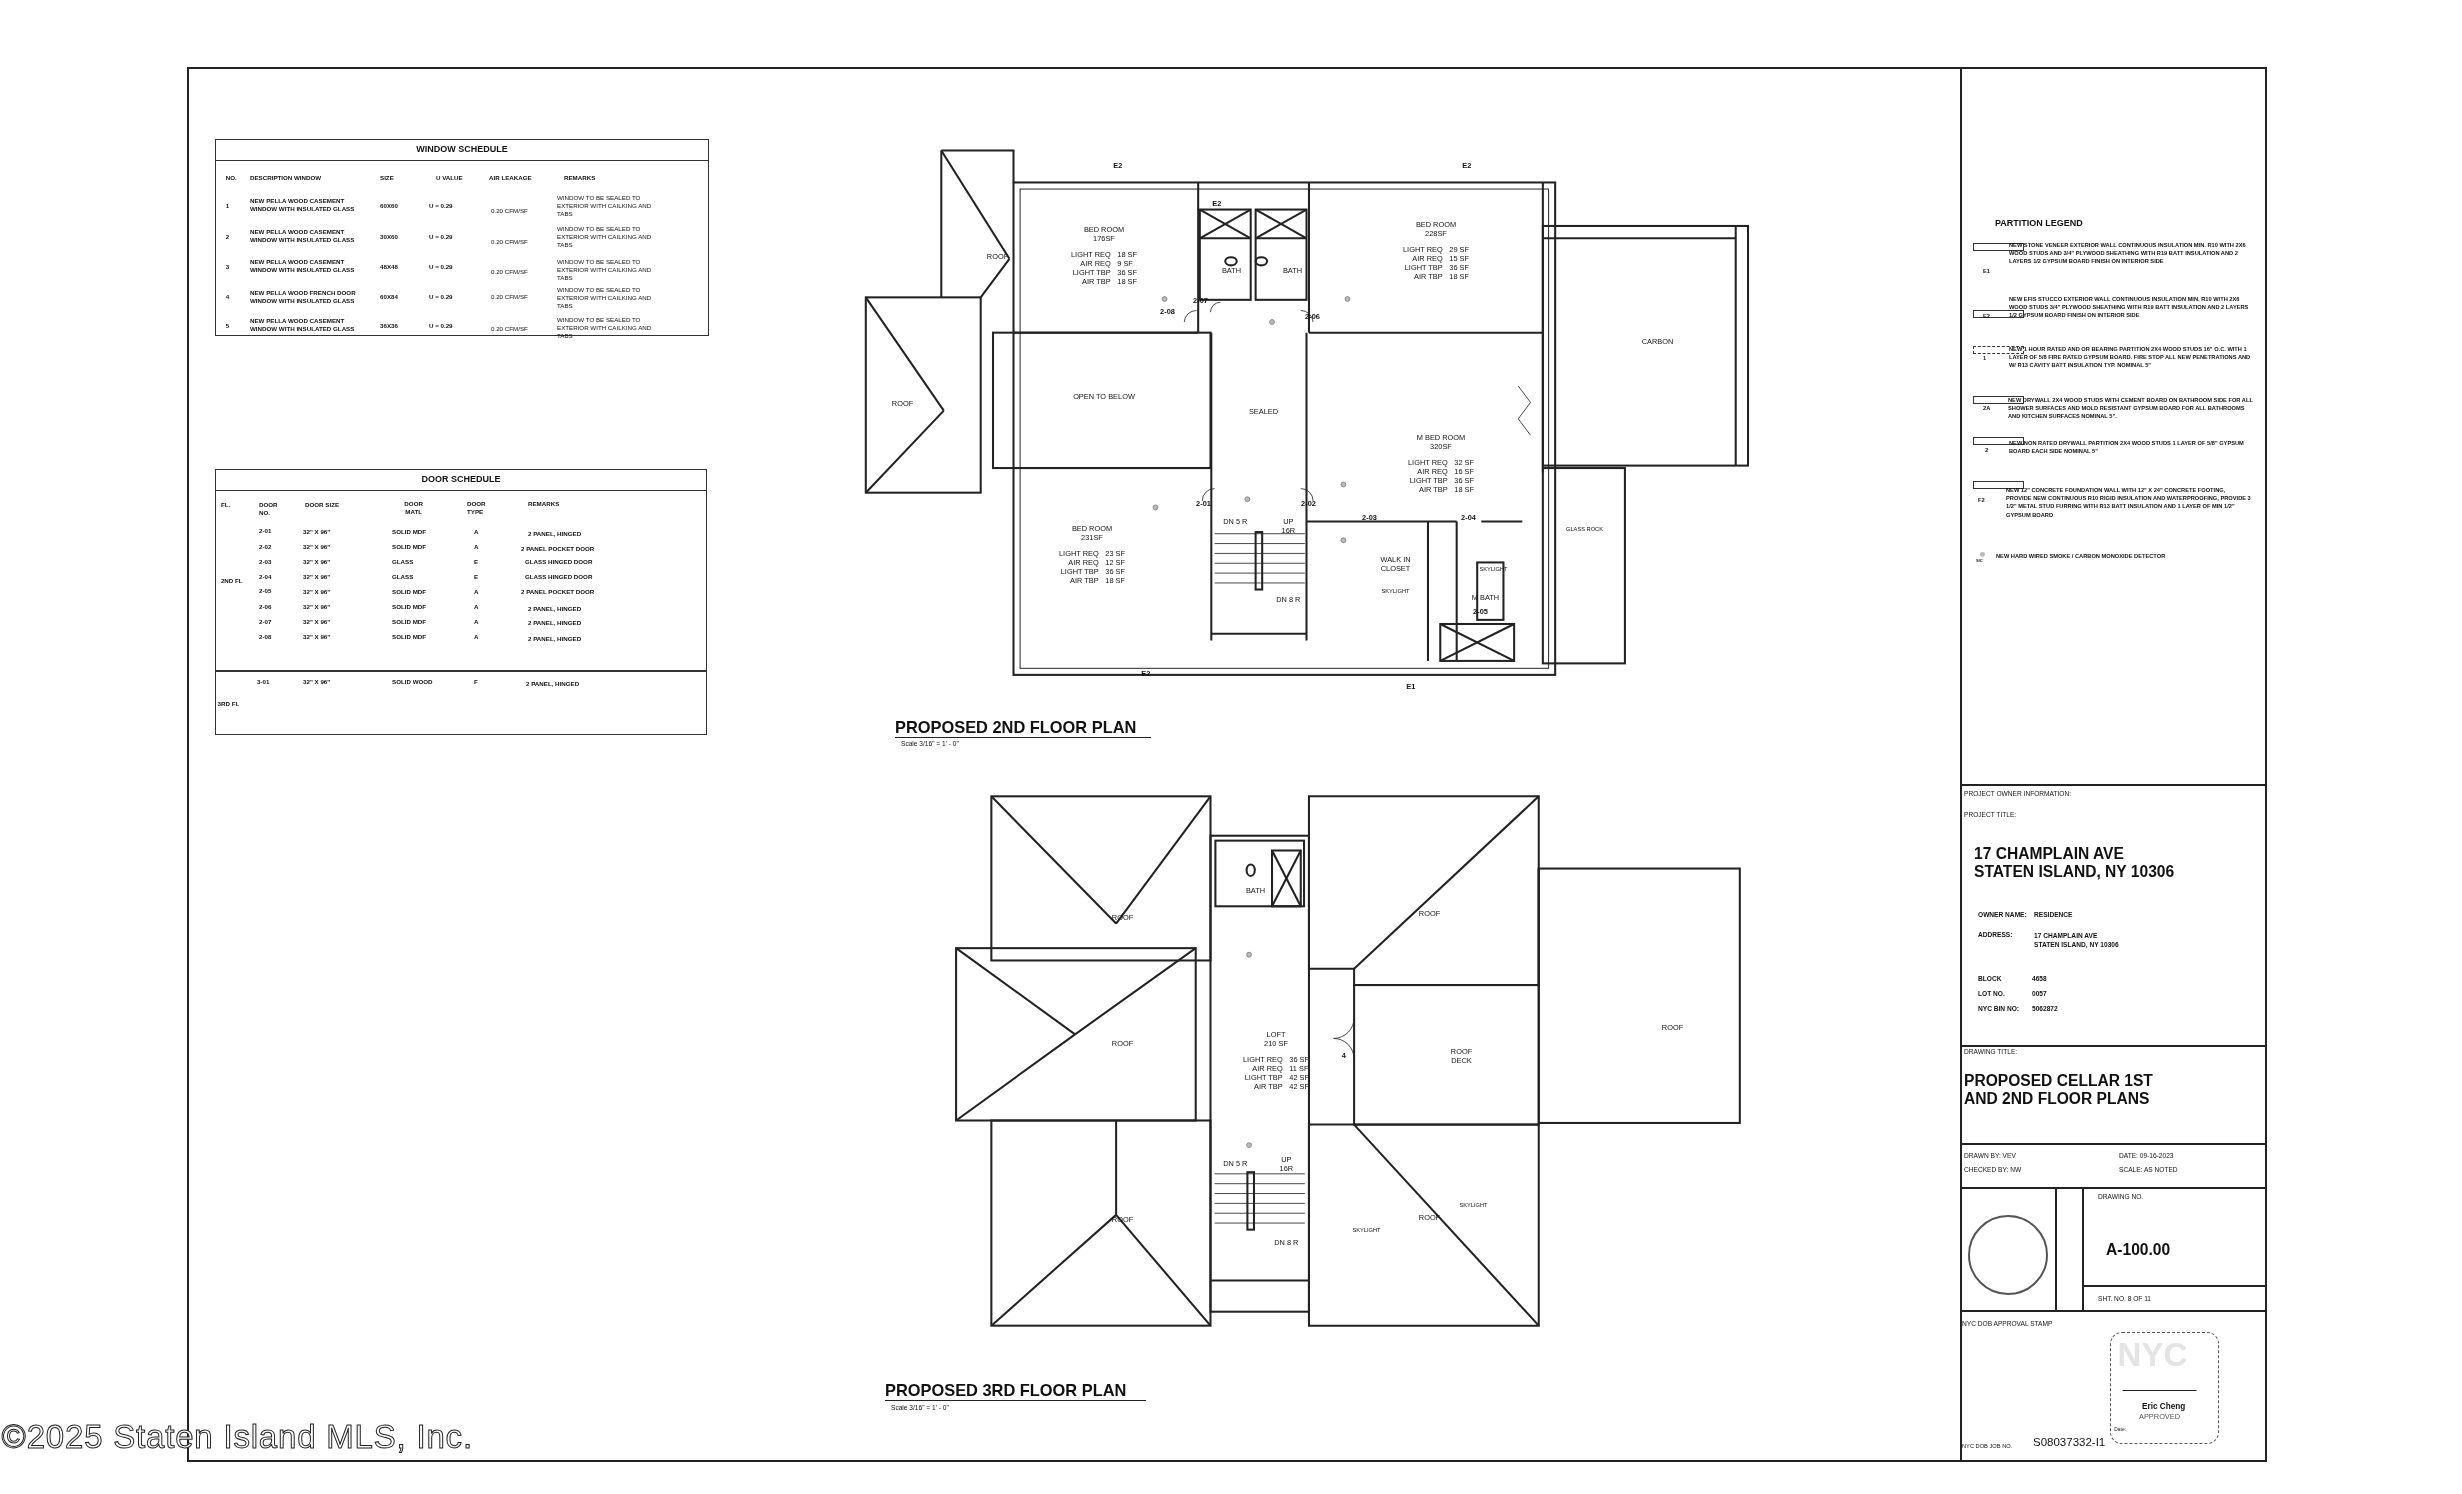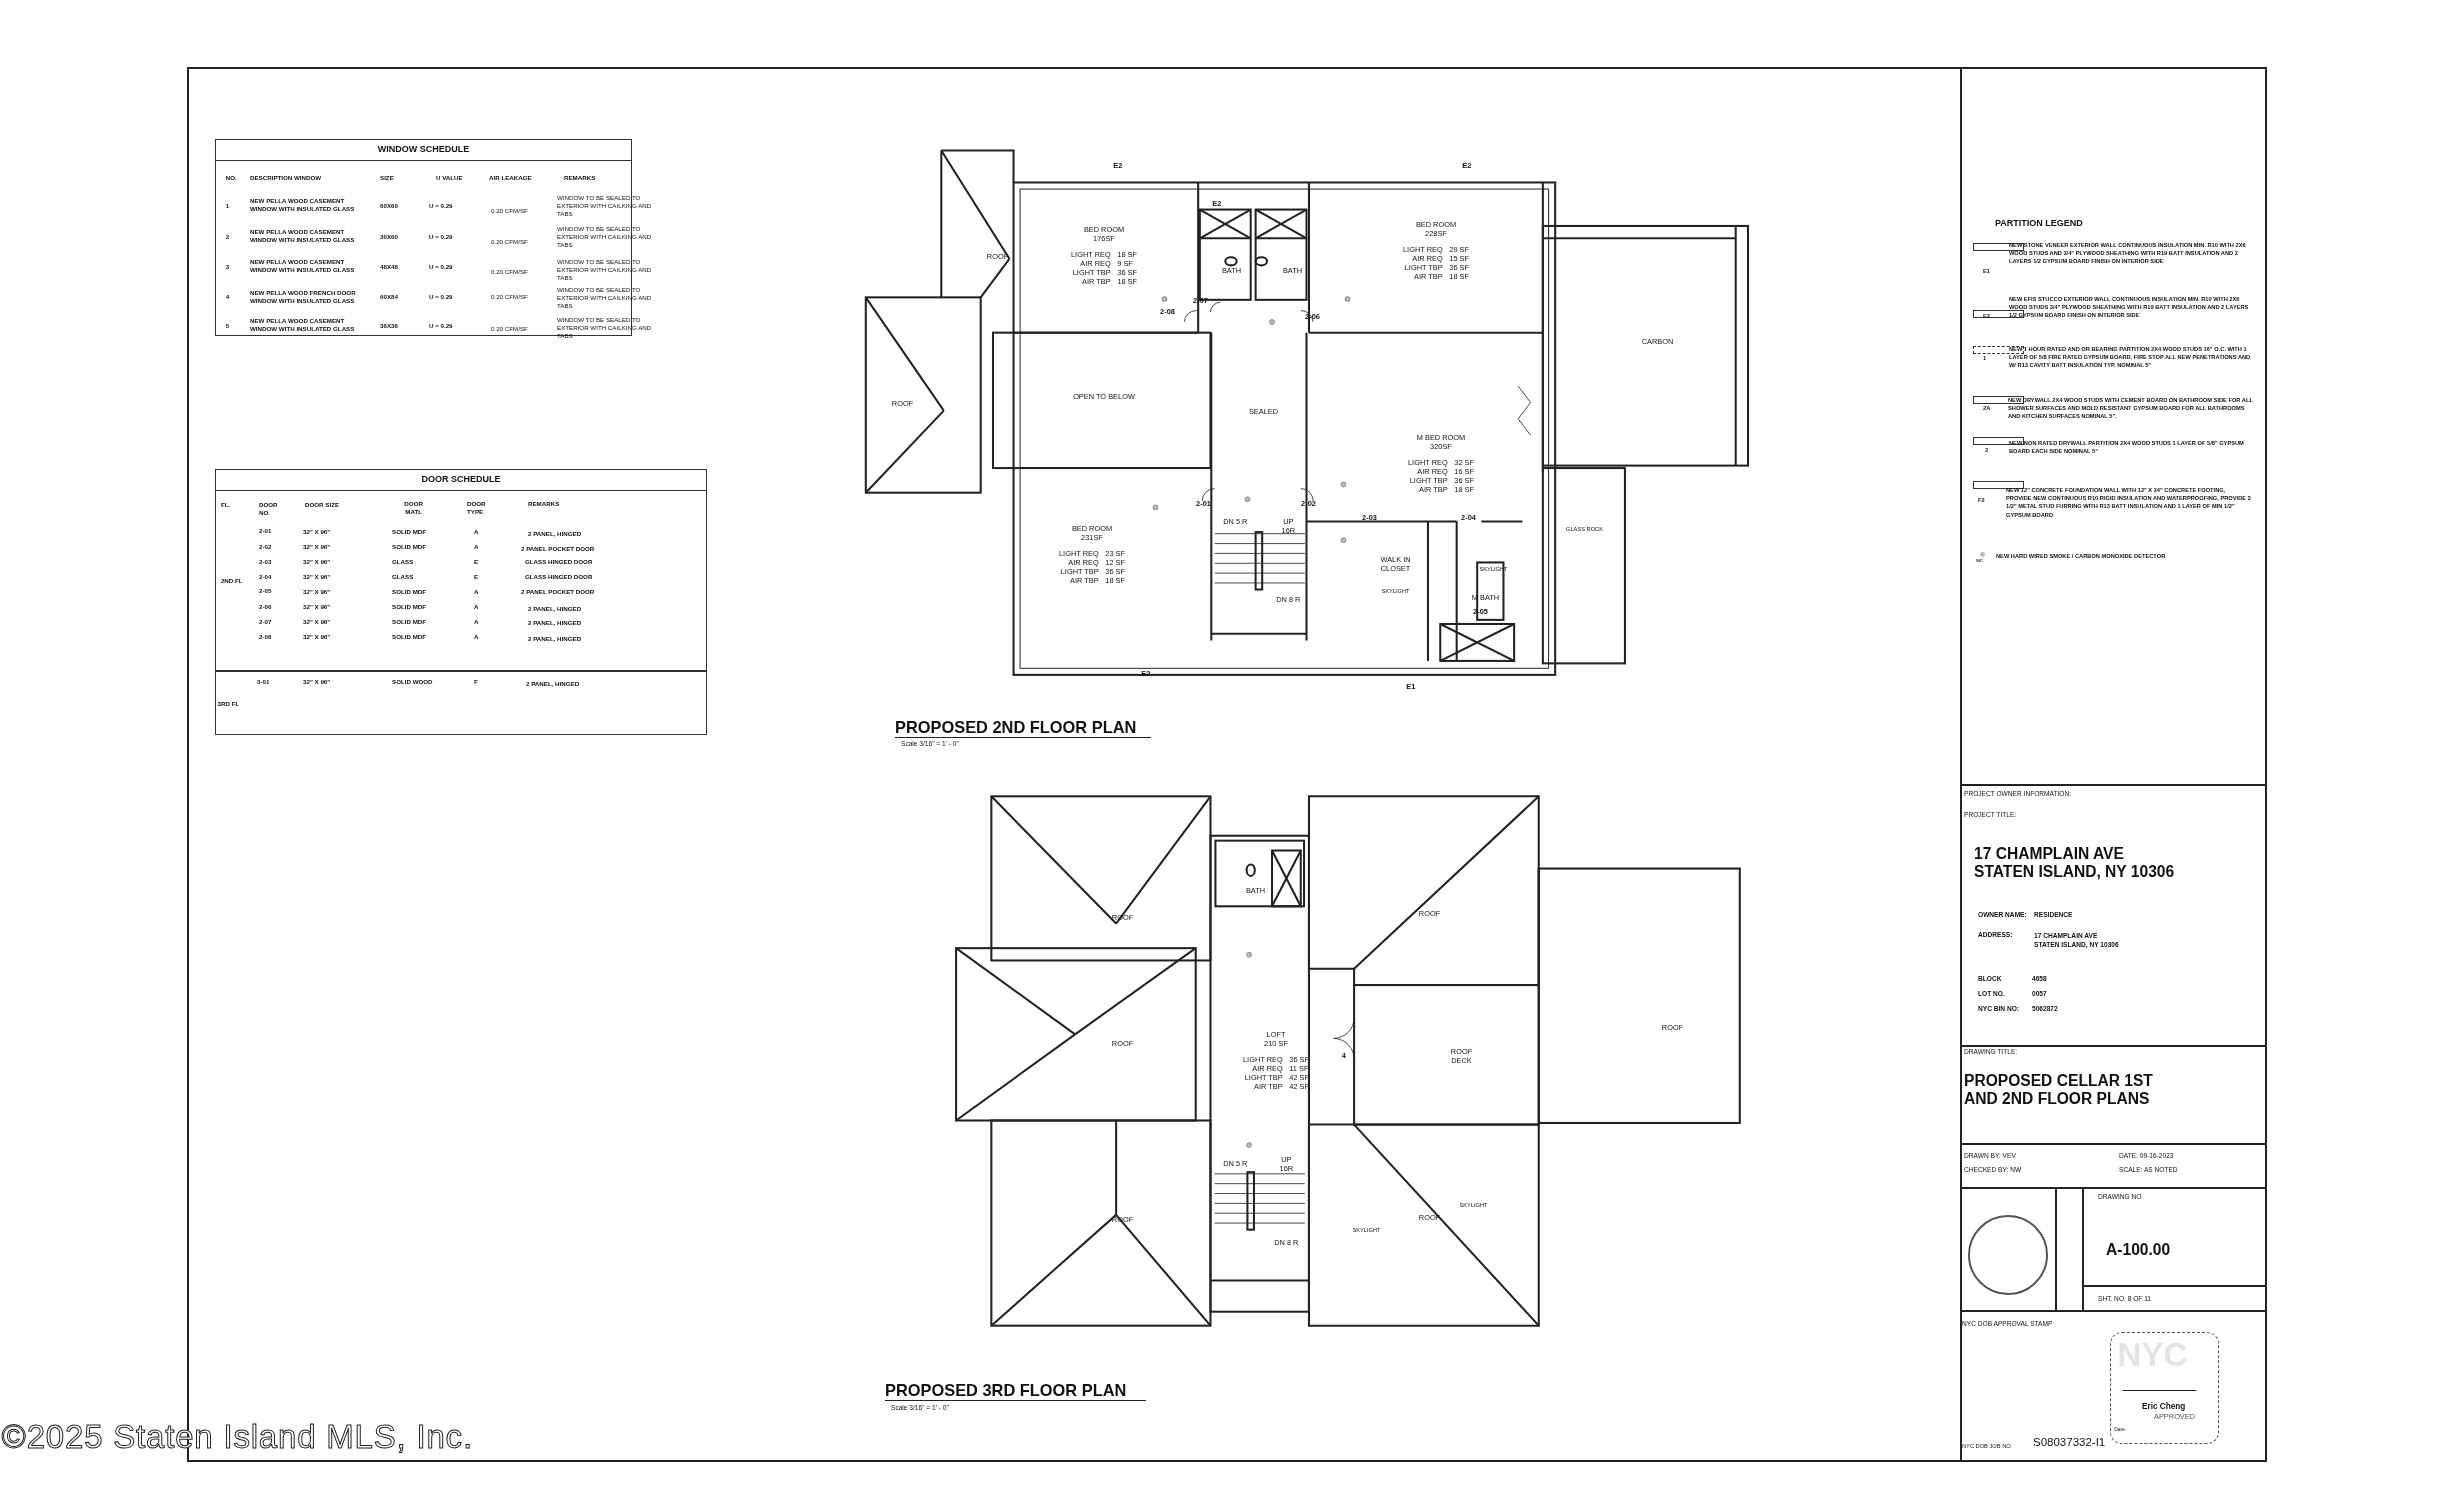--- a/index.html
+++ b/index.html
@@ -26,21 +26,21 @@
   .watermark{position:absolute;left:1.6px;top:1418px;font-size:33px;color:#fff;-webkit-text-stroke:1px #222;letter-spacing:0.8px;}
   .stamp-seal{position:absolute;left:1968px;top:1215px;width:76px;height:76px;border-radius:50%;border:2.5px double #555;}
   .nyc-stamp{position:absolute;left:2110px;top:1332px;width:107px;height:110px;border:1.2px dashed #555;border-radius:12px;}
 </style>
 </head>
 <body>
 
 <div class="sheet-border"></div>
 <div class="title-col"></div>
 
-<div class="tbl" style="left:215px;top:139px;width:417px;height:197px;">
+<div class="tbl" style="left:215px;top:139px;width:494px;height:197px;">
   <div class="hdr">WINDOW SCHEDULE</div>
   <div class="sm" style="left:9.8px;top:34px;">NO.</div>
   <div class="sm" style="left:34px;top:34px;">DESCRIPTION WINDOW</div>
   <div class="sm" style="left:164px;top:34px;">SIZE</div>
   <div class="sm" style="left:220px;top:34px;">U VALUE</div>
   <div class="sm" style="left:273px;top:34px;">AIR LEAKAGE</div>
   <div class="sm" style="left:348px;top:34px;">REMARKS</div>
 
   <div>
     <div class="sm" style="left:9.8px;top:62px;">1</div>
@@ -497,20 +497,20 @@
 <div class="tb-label" style="left:2098px;top:1193px;">DRAWING NO.</div>
 <div class="tb-big" style="left:2106px;top:1241px;">A-100.00</div>
 <div class="hline" style="left:2082px;top:1285px;width:185px;"></div>
 <div class="tb-label" style="left:2098px;top:1295px;">SHT. NO.   8 OF 11</div>
 <div class="hline" style="left:1960px;top:1310px;width:307px;"></div>
 <div class="tb-label" style="left:1962px;top:1320px;">NYC DOB APPROVAL STAMP</div>
 <div class="nyc-stamp">
   <div style="position:absolute;left:6.6px;top:3.3px;font-size:33px;font-weight:bold;color:#e4e4e4;">NYC</div>
   <div style="position:absolute;left:16.4px;top:41px;width:74px;height:16.4px;border-bottom:1.6px solid #222;transform:skewX(-30deg);"></div>
   <div style="position:absolute;left:31px;top:69px;font-size:8.2px;font-weight:bold;">Eric Cheng</div>
-  <div style="position:absolute;left:43px;top:79px;font-size:7.4px;color:#555;">APPROVED</div>
+  <div style="position:absolute;left:28px;top:79px;font-size:7.4px;color:#555;">APPROVED</div>
   <div style="position:absolute;left:3.3px;top:94px;font-size:4.9px;">Date:</div>
 </div>
 <div class="tb-label" style="left:1962px;top:1443px;font-size:5.7px;">NYC DOB JOB NO.</div>
 <div class="abs" style="left:2033px;top:1436px;font-size:11.5px;">S08037332-I1</div>
 
 <div class="watermark">©2025 Staten Island MLS, Inc.</div>
 
 
 </body></html>

